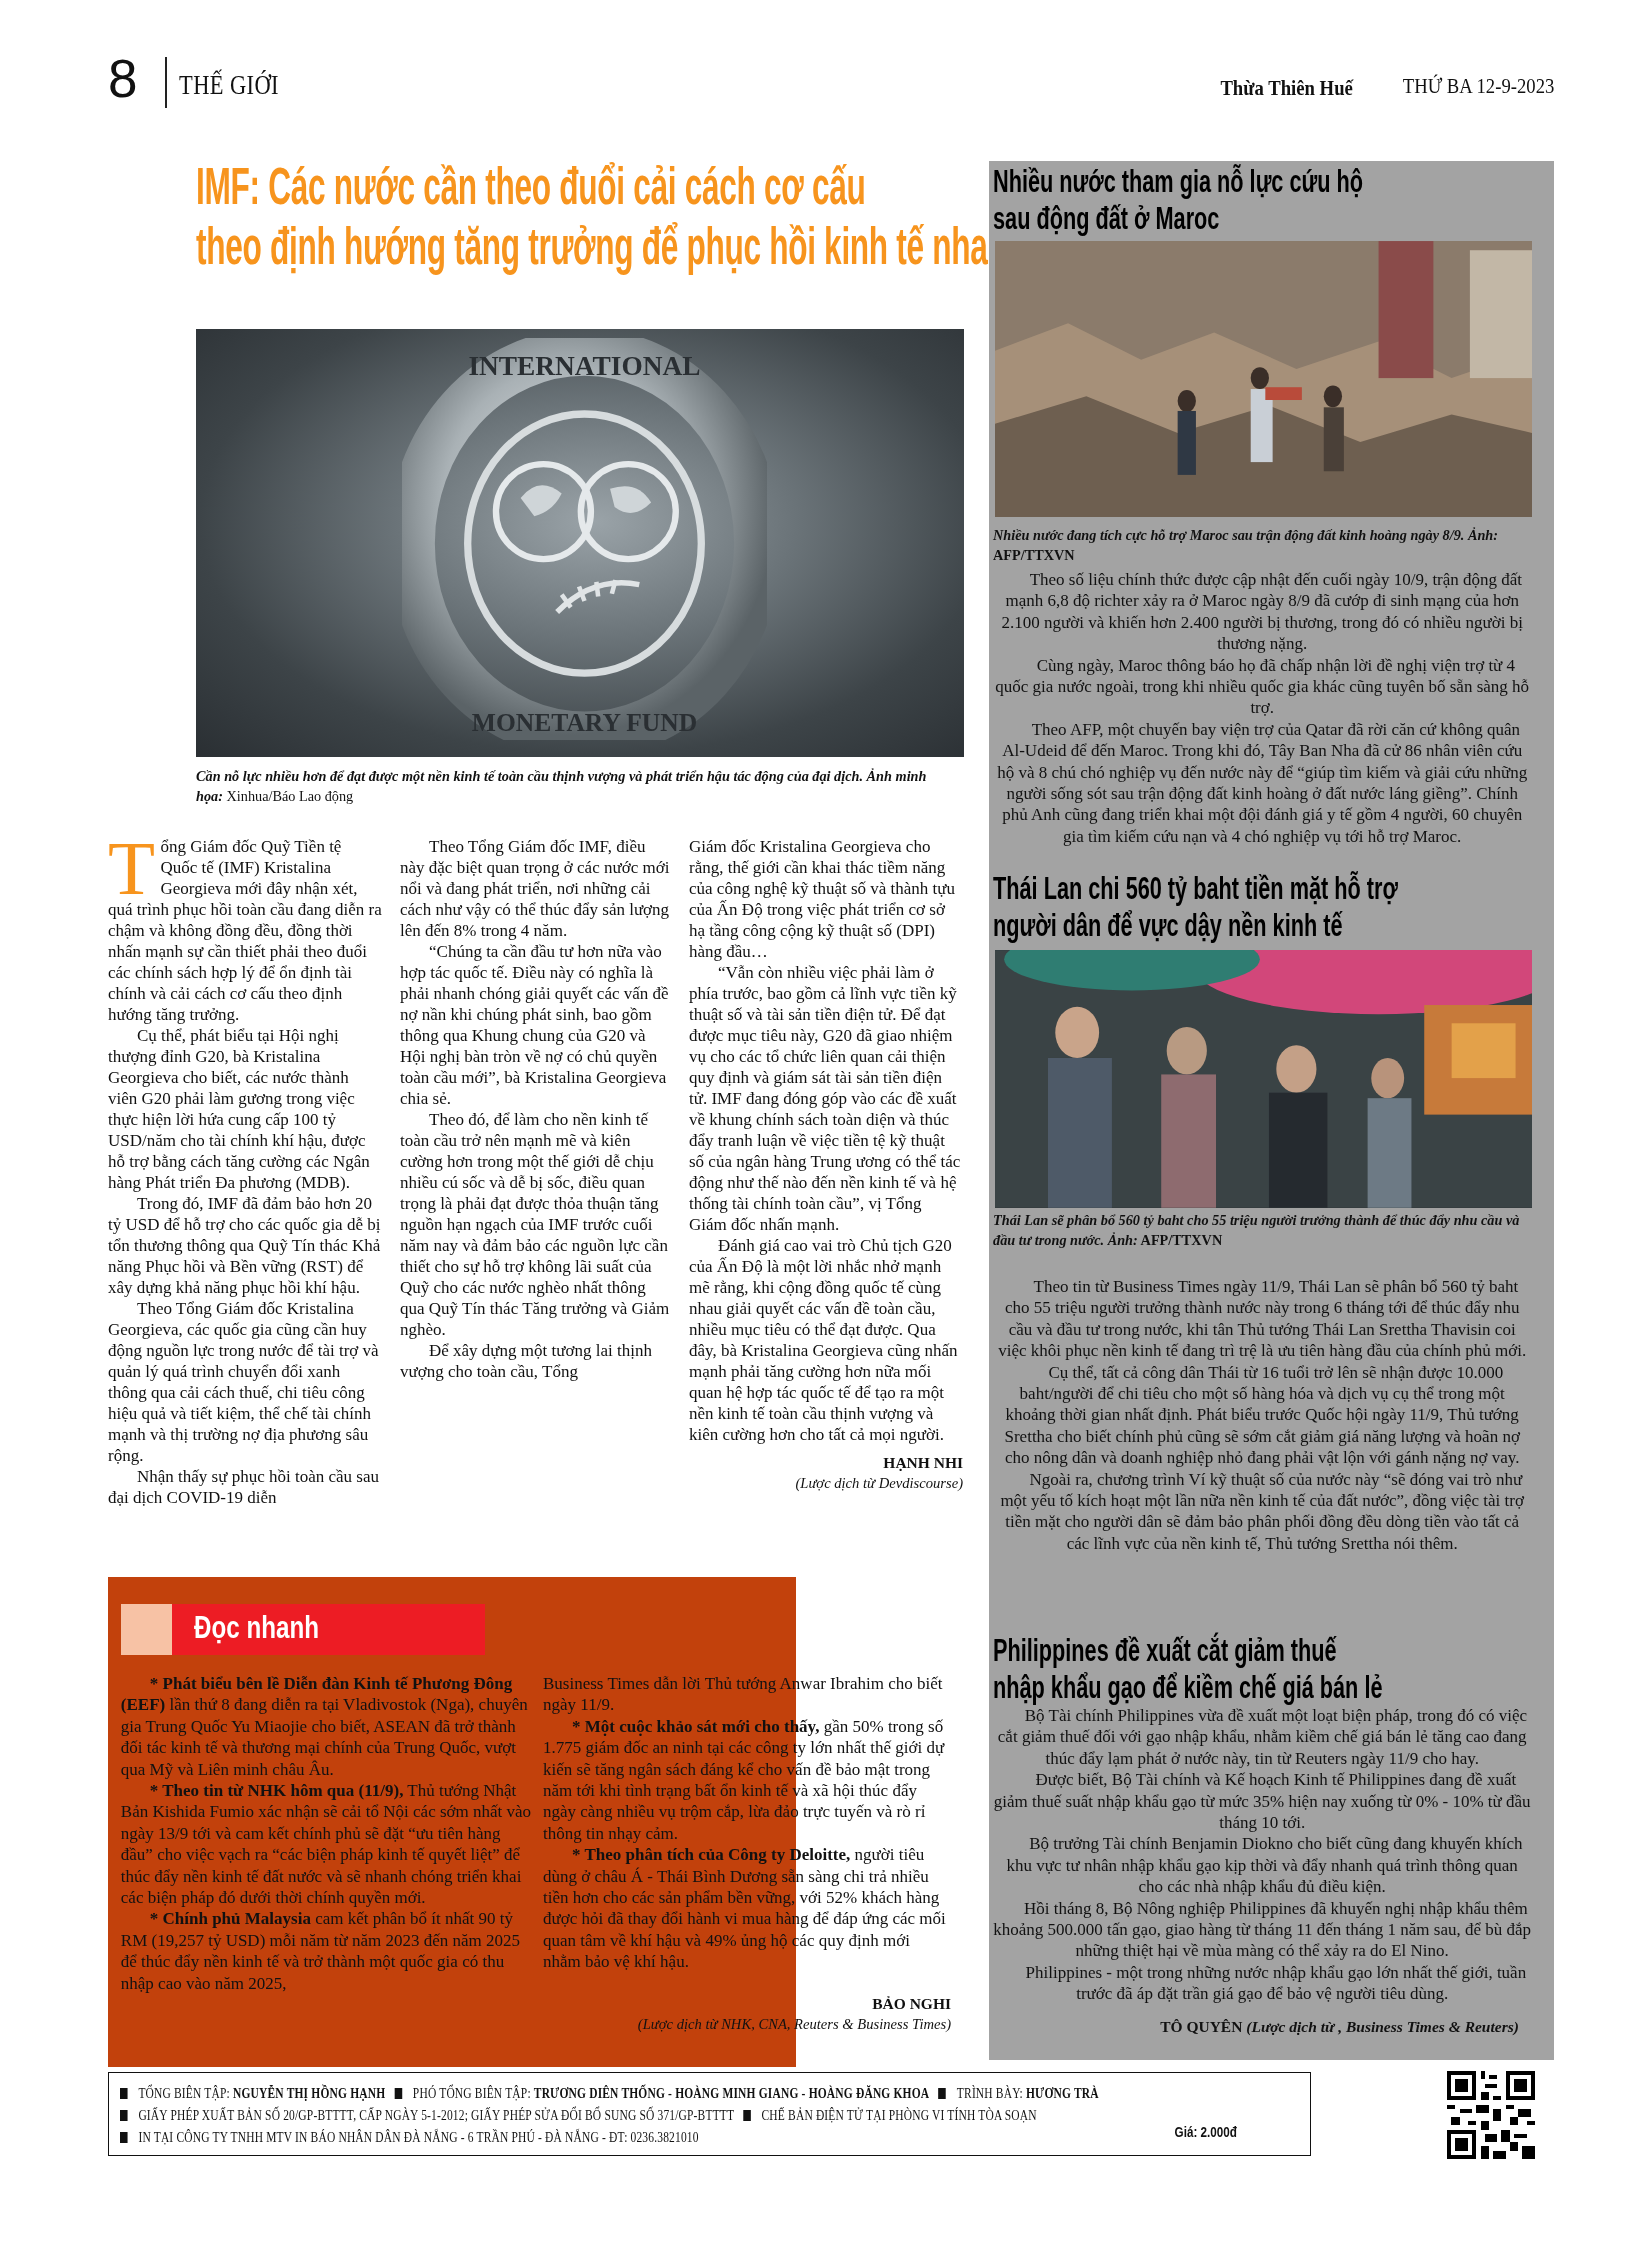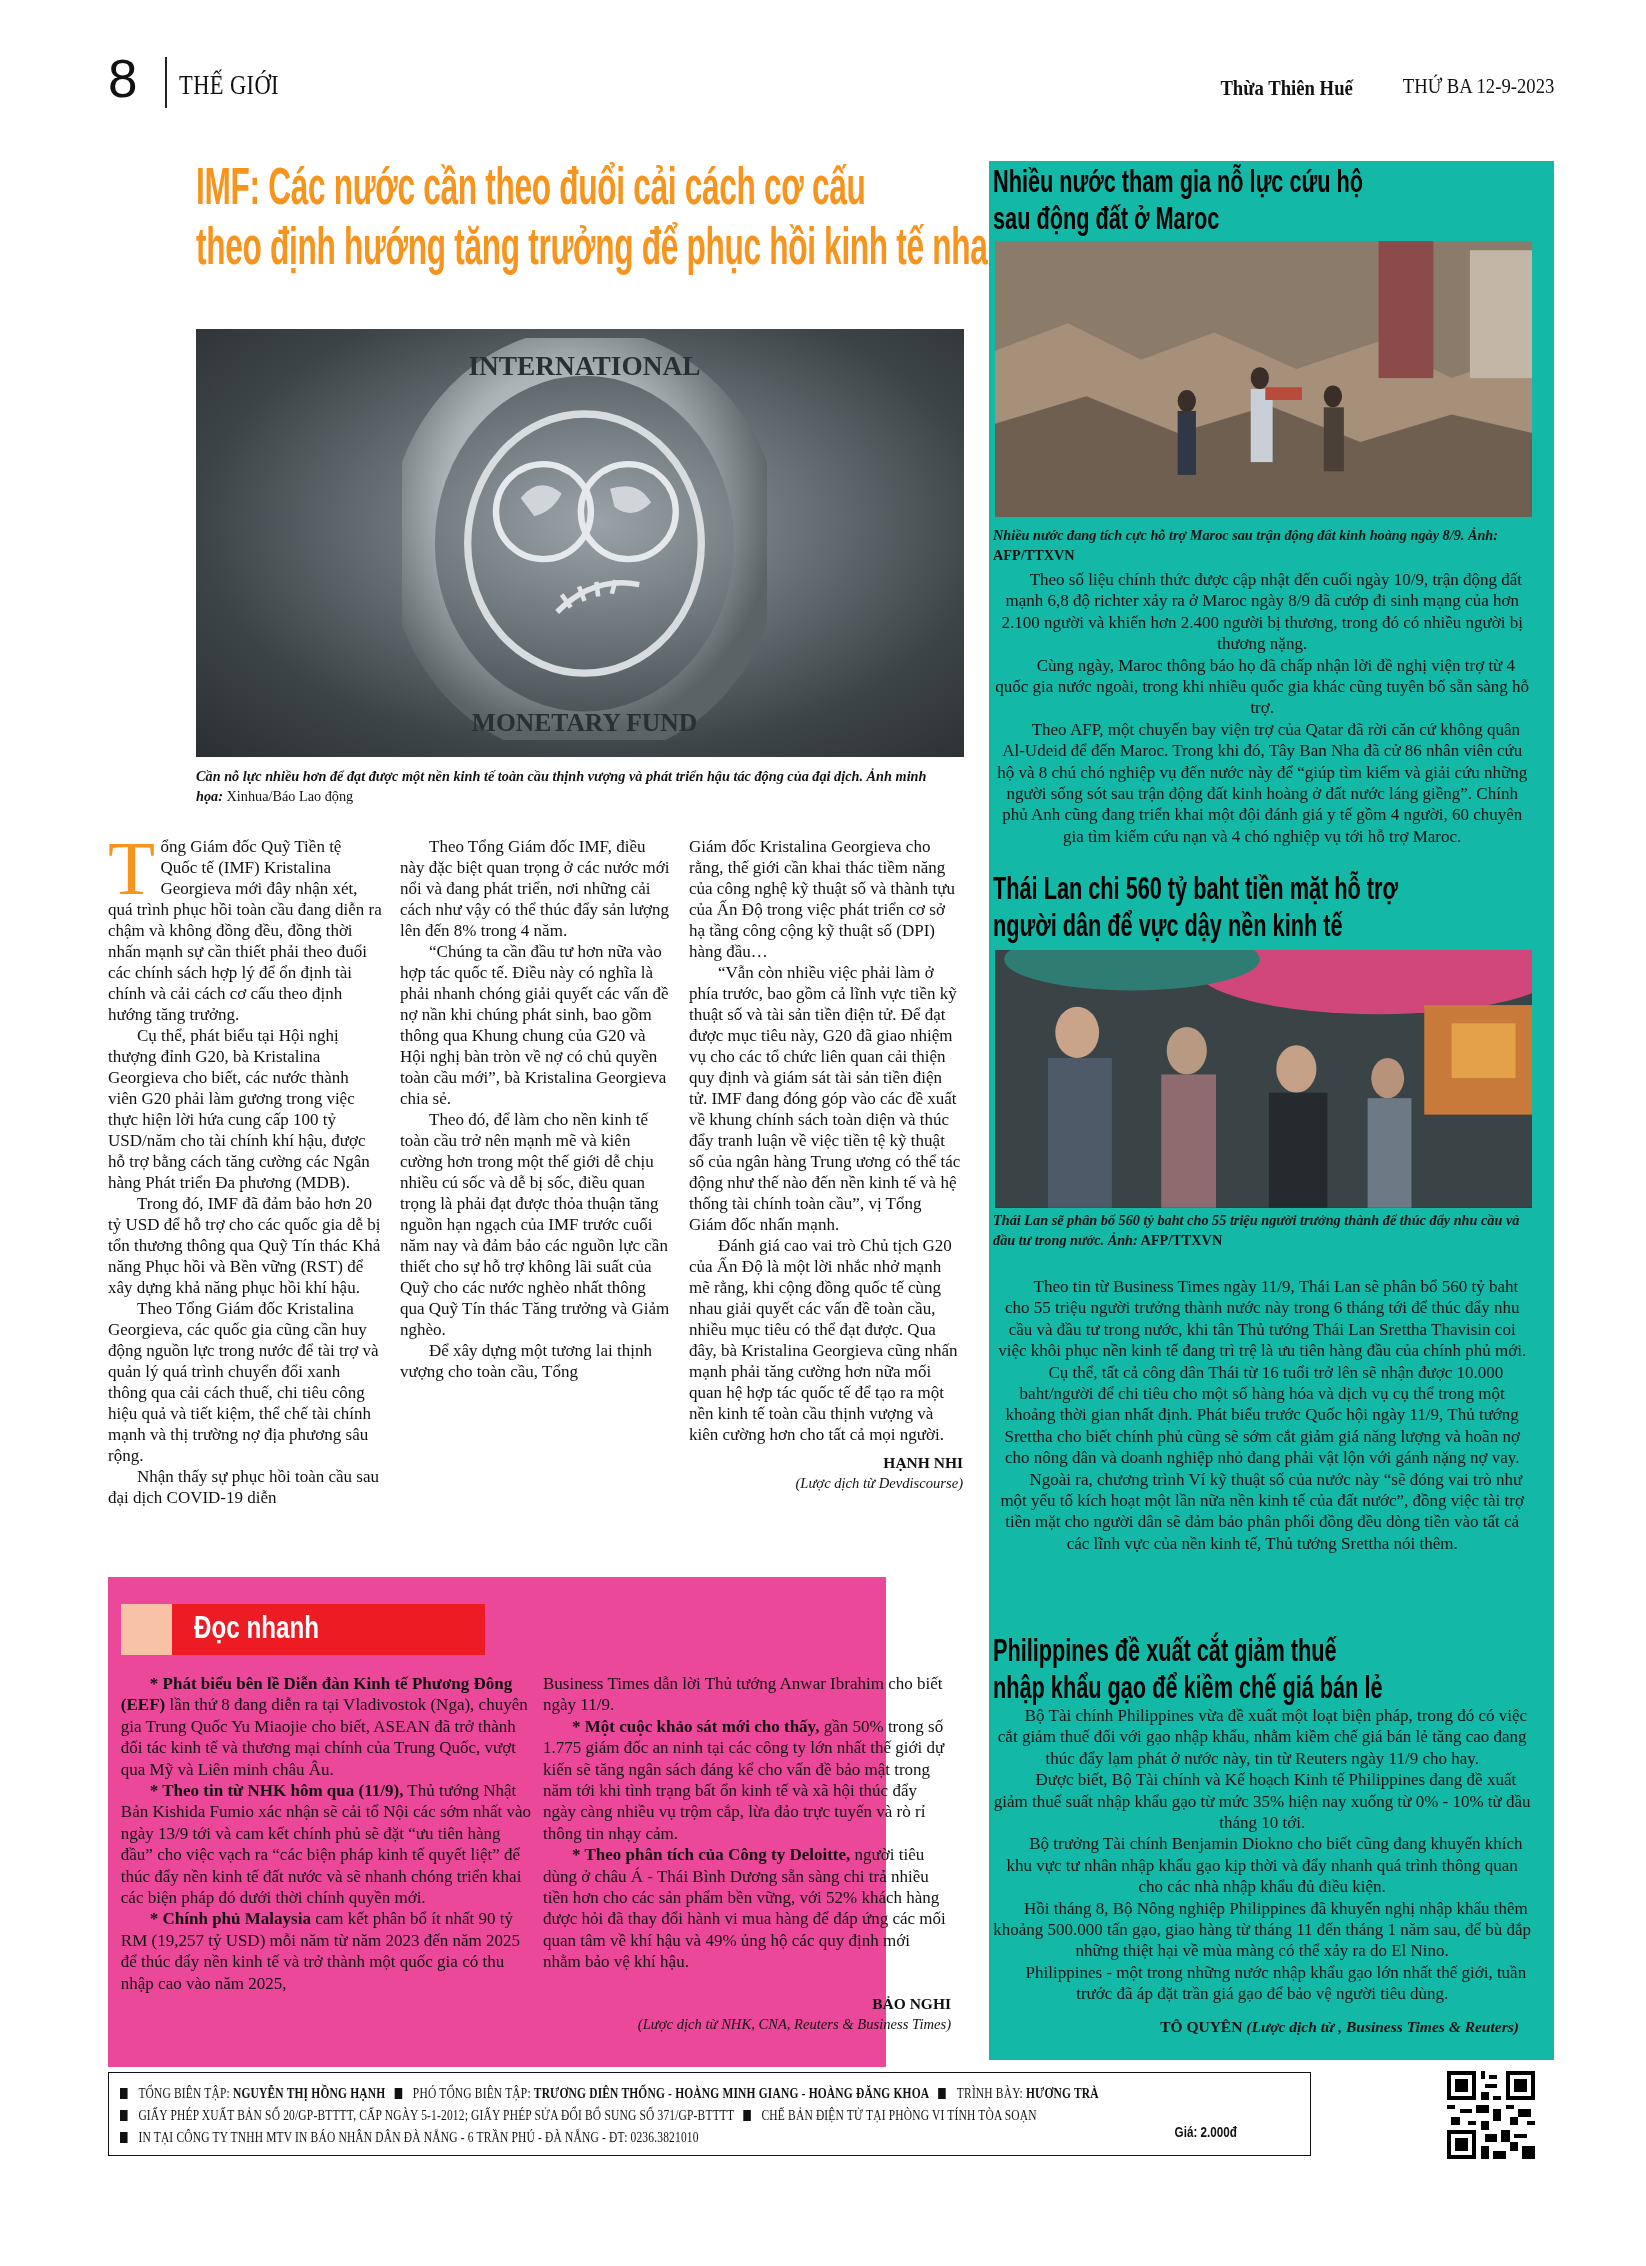--- a/index.html
+++ b/index.html
@@ -39,31 +39,31 @@
   .col { position: absolute; top: 0; width: 274px; font-size: 17px; line-height: 21px;
          text-align: left; }
   .col p { margin: 0; text-indent: 29px; }
   .col p.noindent { text-indent: 0; }
   .drop-cap { float: left; font-size: 77px; line-height: 60px; color: #f7941d; margin: 1.8px 5.5px 0 0;
               font-family: "Liberation Serif", serif; }
   .byline { text-align: right; font-weight: 700; font-size: 15.5px; margin-top: 7.3px; }
   .source { text-align: right; font-style: italic; font-weight: 400; font-size: 14.6px; }
 
   
-  .quick-box { position: absolute; left: 108px; top: 1577px; width: 778px; height: 490px; background: #ec4899; }
+  .quick-box { position: absolute; left: 108px; top: 1577px; width: 688px; height: 490px; background: #c2410c; }
   .quick-tab-stub { position: absolute; left: 12.8px; top: 27.4px; width: 51px; height: 51px; background: #f7c2a5; }
   .quick-tab { position: absolute; left: 64px; top: 27.4px; width: 313px; height: 51px; background: #ed1c24; }
   .quick-title { position: absolute; left: 86px; top: 33px; color: #fff; font-family: "Liberation Sans", sans-serif;
                  font-weight: 700; font-size: 31px; transform: scaleX(0.78); transform-origin: left; }
   .quick-col { position: absolute; top: 96px; width: 413px; font-size: 17px; line-height: 21.4px; }
   .quick-col p { margin: 0; text-indent: 29px; }
   .quick-col p.noindent { text-indent: 0; }
 
   
-  .sidebar { position: absolute; left: 989px; top: 161px; width: 565px; height: 1899px; background: #14b8a6; }
+  .sidebar { position: absolute; left: 989px; top: 161px; width: 565px; height: 1899px; background: #a3a3a3; }
   .sb-headline { position: absolute; left: 3.7px; font-family: "Liberation Sans", sans-serif; font-weight: 700;
                  font-size: 31px; line-height: 37px; color: #000; white-space: nowrap;
                  transform: scaleX(0.70); transform-origin: left; }
   .sb-photo { position: absolute; left: 5.5px; width: 537px; overflow: hidden; }
   .sb-text { position: absolute; left: 3.7px; width: 539px; font-size: 17px; line-height: 21.4px; }
   .sb-text p { margin: 0; text-indent: 27.4px; text-align: center; }
 
   .maroc-photo { top: 80px; height: 276px;
                  background: linear-gradient(180deg, #8d7e70 0%, #a89682 30%, #6f6457 60%, #4f463e 100%); }
   .thai-photo { top: 789px; height: 258px;

